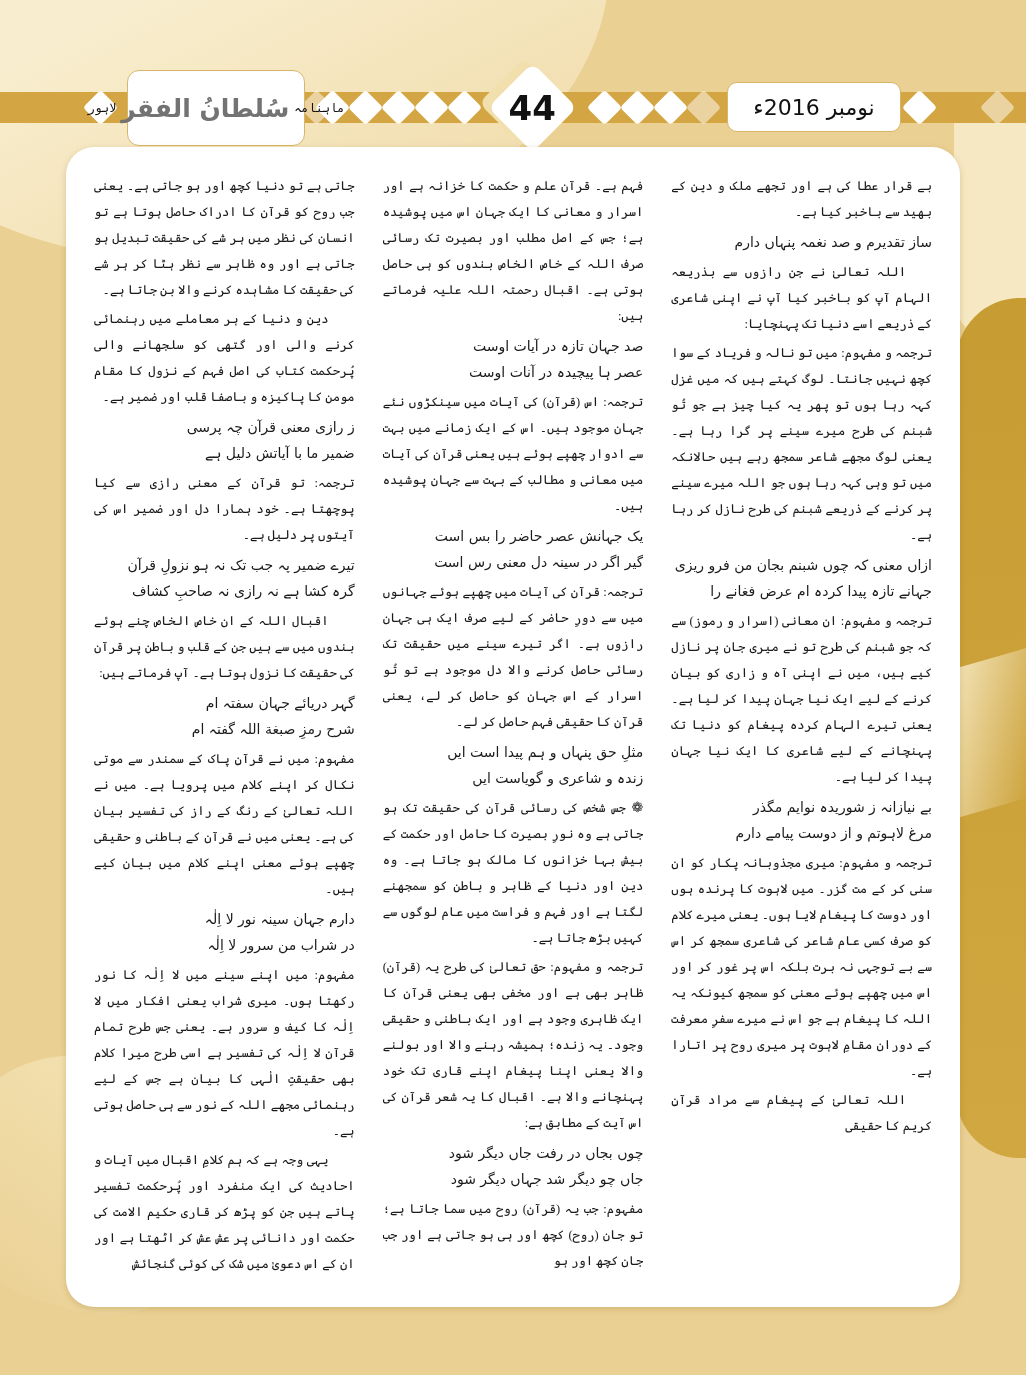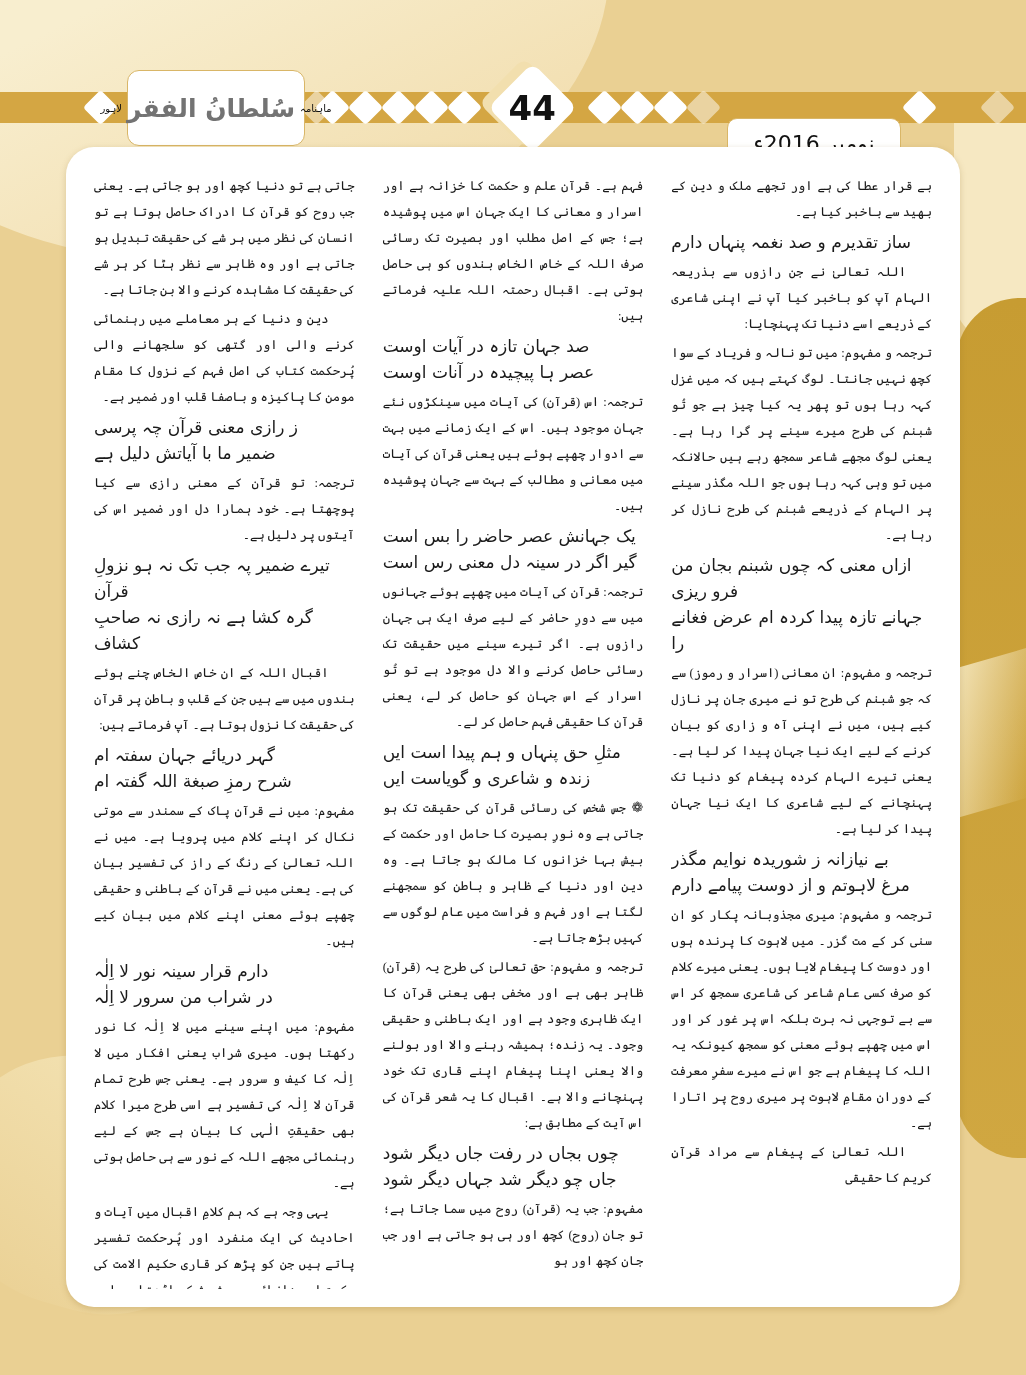--- a/index.html
+++ b/index.html
@@ -23,33 +23,33 @@
   .dia{position:absolute;width:25px;height:25px;background:#fff;border-radius:4px;
        transform:rotate(45deg);}
   .dia.ghost{background:rgba(255,255,255,.5);}
   .dia-shadow44{left:492px;top:71px;width:64px;height:64px;background:#f2dfae;border-radius:9px;
        transform:rotate(45deg);}
   .dia44{left:501px;top:76px;width:63px;height:63px;background:#fff;border-radius:9px;
        transform:rotate(45deg);display:flex;align-items:center;justify-content:center;}
   .dia44 span{transform:rotate(-45deg);font-size:34px;font-weight:bold;color:#111;}
   .logo-box{left:127px;top:70px;width:176px;height:74px;background:#fff;border:1px solid #d9b667;
        border-radius:12px;display:flex;align-items:center;justify-content:center;gap:5px;direction:rtl;}
-  .logo-small{font-size:10px;color:#111;}
+  .logo-small{font-size:12px;color:#111;font-family:Liberation Mono, monospace;}
   .logo-main{font-size:25px;font-weight:bold;color:#737373;white-space:nowrap;}
   .date-box{left:727px;top:82px;width:172px;height:48px;background:#fff;border:1px solid #d9b667;
-       border-radius:10px;display:flex;align-items:center;justify-content:center;direction:rtl;margin-top:36px;}
+       border-radius:10px;display:flex;align-items:center;justify-content:center;direction:rtl;}
   .date-box span{font-size:22px;color:#111;}
   
   .content{left:66px;top:147px;width:894px;height:1160px;background:#fff;border-radius:28px;
        box-shadow:0 2px 6px rgba(140,105,30,.25);box-sizing:border-box;
        padding:26px 28px 18px;display:flex;flex-direction:row;gap:28px;direction:rtl;}
   .col{flex:1 1 0;overflow:hidden;color:#1b1b1b;font-size:12.5px;line-height:26px;}
   .prose{margin:0 0 3px;text-align:justify;text-align-last:right;font-family:Liberation Serif, serif;}
   .prose.indent{text-indent:26px;}
-  .verse{margin:4px 0;text-align:left;white-space:pre-line;font-size:17px;}
+  .verse{margin:4px 0;text-align:right;white-space:pre-line;font-size:14px;}
   .orn{font-size:14px;}
 </style>
 </head>
 <body>
 
 <div class="layer sw-tl"></div>
 <div class="layer sw-right-light"></div>
 <div class="layer sw-right-dark"></div>
 <div class="layer sw-bl"></div>
 
@@ -81,21 +81,21 @@
 <div class="layer date-box">
   <span>نومبر 2016ء</span>
 </div>
 
 <div class="layer content">
 
   <div class="col">
     <p class="prose">بے قرار عطا کی ہے اور تجھے ملک و دین کے بھید سے باخبر کیا ہے۔</p>
     <div class="verse">ساز تقدیرم و صد نغمہ پنہاں دارم</div>
     <p class="prose indent">اللہ تعالیٰ نے جن رازوں سے بذریعہ الہام آپ کو باخبر کیا آپ نے اپنی شاعری کے ذریعے اسے دنیا تک پہنچایا:</p>
-    <p class="prose">ترجمہ و مفہوم: میں تو نالہ و فریاد کے سوا کچھ نہیں جانتا۔ لوگ کہتے ہیں کہ میں غزل کہہ رہا ہوں تو پھر یہ کیا چیز ہے جو تُو شبنم کی طرح میرے سینے پر گرا رہا ہے۔ یعنی لوگ مجھے شاعر سمجھ رہے ہیں حالانکہ میں تو وہی کہہ رہا ہوں جو اللہ مگذر سینے پر الہام کے ذریعے شبنم کی طرح نازل کر رہا ہے۔</p>
+    <p class="prose">ترجمہ و مفہوم: میں تو نالہ و فریاد کے سوا کچھ نہیں جانتا۔ لوگ کہتے ہیں کہ میں غزل کہہ رہا ہوں تو پھر یہ کیا چیز ہے جو تُو شبنم کی طرح میرے سینے پر گرا رہا ہے۔ یعنی لوگ مجھے شاعر سمجھ رہے ہیں حالانکہ میں تو وہی کہہ رہا ہوں جو اللہ میرے سینے پر کرنے کے ذریعے شبنم کی طرح نازل کر رہا ہے۔</p>
     <div class="verse">ازاں معنی کہ چوں شبنم بجان من فرو ریزی
 جہانے تازہ پیدا کردہ ام عرض فغانے را</div>
     <p class="prose">ترجمہ و مفہوم: ان معانی (اسرار و رموز) سے کہ جو شبنم کی طرح تو نے میری جان پر نازل کیے ہیں، میں نے اپنی آہ و زاری کو بیان کرنے کے لیے ایک نیا جہان پیدا کر لیا ہے۔ یعنی تیرے الہام کردہ پیغام کو دنیا تک پہنچانے کے لیے شاعری کا ایک نیا جہان پیدا کر لیا ہے۔</p>
     <div class="verse">بے نیازانہ ز شوریدہ نوایم مگذر
 مرغ لاہوتم و از دوست پیامے دارم</div>
     <p class="prose">ترجمہ و مفہوم: میری مجذوبانہ پکار کو ان سنی کر کے مت گزر۔ میں لاہوت کا پرندہ ہوں اور دوست کا پیغام لایا ہوں۔ یعنی میرے کلام کو صرف کسی عام شاعر کی شاعری سمجھ کر اس سے بے توجہی نہ برت بلکہ اس پر غور کر اور اس میں چھپے ہوئے معنی کو سمجھ کیونکہ یہ اللہ کا پیغام ہے جو اس نے میرے سفرِ معرفت کے دوران مقامِ لاہوت پر میری روح پر اتارا ہے۔</p>
     <p class="prose indent">اللہ تعالیٰ کے پیغام سے مراد قرآنِ کریم کا حقیقی</p>
   </div>
 
   <div class="col">
@@ -123,19 +123,19 @@
     <p class="prose indent">دین و دنیا کے ہر معاملے میں رہنمائی کرنے والی اور گتھی کو سلجھانے والی پُرحکمت کتاب کی اصل فہم کے نزول کا مقام مومن کا پاکیزہ و باصفا قلب اور ضمیر ہے۔</p>
     <div class="verse">ز رازی معنی قرآن چہ پرسی
 ضمیر ما با آیاتش دلیل ہے</div>
     <p class="prose">ترجمہ: تو قرآن کے معنی رازی سے کیا پوچھتا ہے۔ خود ہمارا دل اور ضمیر اس کی آیتوں پر دلیل ہے۔</p>
     <div class="verse">تیرے ضمیر پہ جب تک نہ ہو نزولِ قرآن
 گرہ کشا ہے نہ رازی نہ صاحبِ کشاف</div>
     <p class="prose indent">اقبال اللہ کے ان خاص الخاص چنے ہوئے بندوں میں سے ہیں جن کے قلب و باطن پر قرآن کی حقیقت کا نزول ہوتا ہے۔ آپ فرماتے ہیں:</p>
     <div class="verse">گہر دریائے جہان سفتہ ام
 شرح رمزِ صبغة اللہ گفتہ ام</div>
     <p class="prose">مفہوم: میں نے قرآنِ پاک کے سمندر سے موتی نکال کر اپنے کلام میں پرویا ہے۔ میں نے اللہ تعالیٰ کے رنگ کے راز کی تفسیر بیان کی ہے۔ یعنی میں نے قرآن کے باطنی و حقیقی چھپے ہوئے معنی اپنے کلام میں بیان کیے ہیں۔</p>
-    <div class="verse">دارم قرار سینہ نور لا اِلٰہ
+    <div class="verse">دارم جہان سینہ نور لا اِلٰہ
 در شراب من سرور لا اِلٰہ</div>
     <p class="prose">مفہوم: میں اپنے سینے میں لا اِلٰہ کا نور رکھتا ہوں۔ میری شراب یعنی افکار میں لا اِلٰہ کا کیف و سرور ہے۔ یعنی جس طرح تمام قرآن لا اِلٰہ کی تفسیر ہے اسی طرح میرا کلام بھی حقیقتِ الٰہی کا بیان ہے جس کے لیے رہنمائی مجھے اللہ کے نور سے ہی حاصل ہوتی ہے۔</p>
     <p class="prose indent">یہی وجہ ہے کہ ہم کلامِ اقبال میں آیات و احادیث کی ایک منفرد اور پُرحکمت تفسیر پاتے ہیں جن کو پڑھ کر قاری حکیم الامت کی حکمت اور دانائی پر عش عش کر اٹھتا ہے اور ان کے اس دعویٰ میں شک کی کوئی گنجائش</p>
   </div>
 
 </div>
 
 </body></html>

